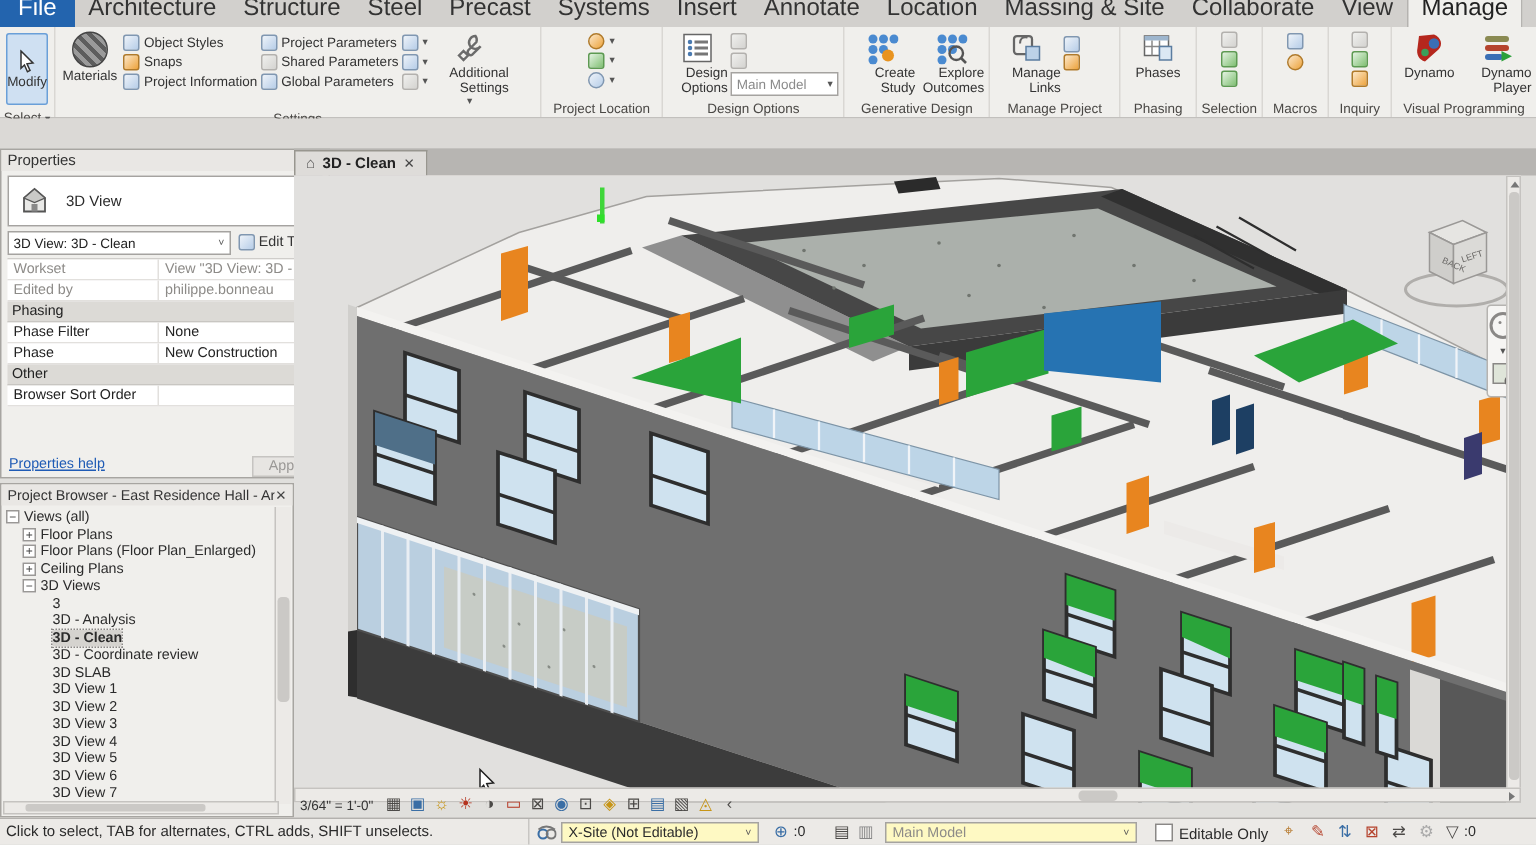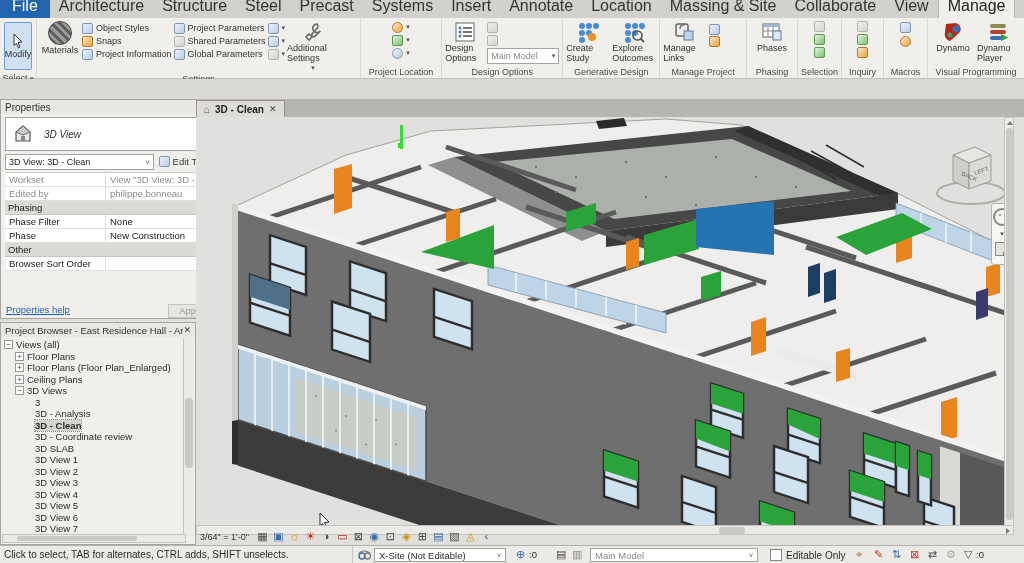--- a/index.html
+++ b/index.html
@@ -11,37 +11,37 @@
   .tabbar{left:0;top:0;width:1024px;height:18px;background:#d2d0cd;display:flex;align-items:flex-end;}
   .rtab{padding:2px 9px 3px 9px;font-size:16px;color:#333;cursor:default;white-space:nowrap;}
   .rtab.file{background:#2364ae;color:#fff;padding:2px 12px 3px 12px;}
   .rtab.active{background:#f0efec;border:1px solid #b5b3b0;border-bottom:none;color:#222;}
   .ribbon-toggle{margin-left:6px;color:#555;font-size:9px;padding-bottom:3px;}
   
   .ribbon{left:0;top:18px;width:1024px;height:60px;background:#f0efec;border-bottom:1px solid #c2c0bd;display:flex;}
   .rpanel{display:flex;flex-direction:column;border-right:1px solid #d9d7d3;height:60px;}
   .rpanel .pcontent{flex:1;display:flex;align-items:flex-start;padding:2px 3px 0 3px;gap:2px;}
   .rpanel .plabel{font-size:9px;color:#4a4845;text-align:center;height:12px;line-height:12px;white-space:nowrap;}
-  .bigbtn{display:flex;flex-direction:column;align-items:center;width:44px;font-size:9px;line-height:9.5px;text-align:left;color:#333;padding-top:1px;}
+  .bigbtn{display:flex;flex-direction:column;align-items:center;width:44px;font-size:9px;line-height:9.5px;text-align:right;color:#333;padding-top:1px;}
   .bigbtn .bicon{width:22px;height:22px;margin-bottom:1px;position:relative;}
   .smallcol{display:flex;flex-direction:column;gap:1px;padding-top:2px;}
   .sbtn{display:flex;align-items:center;gap:3px;font-size:9px;color:#333;height:12px;white-space:nowrap;}
   .mi{width:11px;height:11px;display:inline-block;background:linear-gradient(135deg,#eef3f9,#b6cde8);border:1px solid #8097b1;border-radius:2px;box-sizing:border-box;flex:none;position:relative;}
   .mi.or{background:linear-gradient(135deg,#fce7c8,#eda33c);border-color:#b07a2a;}
   .mi.gy{background:linear-gradient(135deg,#f0f0ee,#d4d3d0);border-color:#b3b1ae;}
   .mi.gn{background:linear-gradient(135deg,#e4f3e2,#7fbf72);border-color:#5d9a52;}
   .mi.rx::after{content:"✕";position:absolute;right:-2px;bottom:-3px;font-size:7px;color:#c62b1c;font-weight:bold;}
   .dd{font-size:7px;color:#555;}
   .modifybtn{width:30px;height:46px;margin:2px;border:1px solid #6a9fd8;background:#cfe0f2;border-radius:2px;display:flex;flex-direction:column;align-items:center;justify-content:center;font-size:9px;color:#333;}
   .combo{background:#fff;border:1px solid #a5a3a0;font-size:9px;color:#8a8a8a;display:flex;align-items:center;justify-content:space-between;padding:0 3px;height:14px;}
   
   .lpanel{background:#f0efec;border:1px solid #a7a5a1;box-sizing:border-box;}
   .phead{height:14px;display:flex;align-items:center;justify-content:space-between;padding:0 4px;font-size:10px;color:#333;background:#e9e7e4;}
   .closex{font-size:9px;color:#444;}
-  .typesel{margin:3px 4px;background:#fff;border:1px solid #a5a3a0;height:32px;display:flex;align-items:center;gap:8px;padding:0 4px;font-style:italic;}
+  .typesel{margin:3px 4px;background:#fff;border:1px solid #a5a3a0;height:32px;display:flex;align-items:center;gap:8px;padding:0 4px;}
   .selrow{display:flex;margin:0 4px 2px 4px;gap:2px;}
   .propgrid{margin:0 10px 0 4px;border-top:1px solid #cfcdca;font-size:9.5px;}
   .prow{display:flex;height:13px;line-height:13px;border-bottom:1px solid #e2e0dd;background:#fff;}
   .prow .pl{width:96px;padding-left:4px;border-right:1px solid #e2e0dd;color:#222;white-space:nowrap;overflow:hidden;}
   .prow .pv{flex:1;padding-left:4px;color:#222;white-space:nowrap;overflow:hidden;}
   .prow .pv.gray{color:#8d8b88;}
   .pgroup{height:13px;line-height:13px;background:#dcdad6;color:#222;padding-left:3px;font-size:9.5px;display:flex;justify-content:space-between;padding-right:4px;border-bottom:1px solid #c8c6c2;}
   .vsb{position:absolute;width:10px;background:#eceae7;border-left:1px solid #c5c3c0;}
   .vthumb{position:absolute;left:1px;width:8px;background:#cbc9c6;border-radius:3px;}
   .tri{width:0;height:0;position:absolute;}
@@ -63,21 +63,21 @@
   
   .sbtrack{background:#eceae7;border:1px solid #c5c3c0;box-sizing:border-box;}
   
   .navbar{left:991px;top:203px;width:22px;height:62px;background:#f6f5f3;border:1px solid #b5b3b0;border-radius:3px;display:flex;flex-direction:column;align-items:center;gap:4px;padding-top:4px;box-sizing:border-box;}
   .wheel{width:14px;height:14px;border:2px solid #8a8886;border-radius:50%;position:relative;}
   .wheel::after{content:"";position:absolute;left:4px;top:4px;width:2px;height:2px;background:#8a8886;border-radius:50%;}
   .zoomic{width:12px;height:12px;border:1px solid #8a8886;background:#dfe5d9;position:relative;}
   .zoomic::after{content:"";position:absolute;right:-3px;bottom:-3px;width:6px;height:6px;border:1.5px solid #6a6866;border-radius:50%;}
   
   .statusbar{left:0;top:545px;width:1024px;height:18px;background:#eceae7;border-top:1px solid #b3b1ae;font-size:10px;color:#2b2b2b;}
-  .scombo{position:absolute;height:14px;top:2px;background:#ffffff;border:1px solid #a5a3a0;display:flex;align-items:center;justify-content:space-between;font-size:9.5px;padding:0 4px;box-sizing:border-box;gap:23px;}
+  .scombo{position:absolute;height:14px;top:2px;background:#fef9c3;border:1px solid #a5a3a0;display:flex;align-items:center;justify-content:space-between;font-size:9.5px;padding:0 4px;box-sizing:border-box;gap:23px;}
   .sicon{position:absolute;top:2px;font-size:11px;color:#4c4a48;}
   .chk{width:10px;height:10px;border:1px solid #8a8886;background:#fff;display:inline-block;vertical-align:-2px;margin-right:4px;}
   .seg{position:absolute;top:0;height:18px;border-left:1px solid #c8c6c3;}
 </style>
 </head>
 <body>
 
 <div class="abs tabbar">
   <div class="rtab file">File</div>
   <div class="rtab">Architecture</div>
@@ -299,35 +299,35 @@
 
   <div class="rpanel" style="width:46px">
     <div class="pcontent" style="flex-direction:column;align-items:center;gap:2px;padding-top:3px">
       <span class="mi gy"></span>
       <span class="mi gn"></span>
       <span class="mi gn"></span>
     </div>
     <div class="plabel">Selection</div>
   </div>
 
+  <div class="rpanel" style="width:46px">
+    <div class="pcontent" style="flex-direction:column;align-items:center;gap:3px;padding-top:4px">
+      <span class="mi"></span>
+      <span class="mi or" style="border-radius:50%"></span>
+    </div>
+    <div class="plabel">Macros</div>
+  </div>
+
   <div class="rpanel" style="width:44px">
     <div class="pcontent" style="flex-direction:column;align-items:center;gap:2px;padding-top:3px">
       <span class="mi gy"></span>
       <span class="mi gn"></span>
       <span class="mi or"></span>
     </div>
     <div class="plabel">Inquiry</div>
-  </div>
-
-  <div class="rpanel" style="width:46px">
-    <div class="pcontent" style="flex-direction:column;align-items:center;gap:3px;padding-top:4px">
-      <span class="mi"></span>
-      <span class="mi or" style="border-radius:50%"></span>
-    </div>
-    <div class="plabel">Macros</div>
   </div>
 
   <div class="rpanel" style="width:96px;border-right:none">
     <div class="pcontent" style="justify-content:center">
       <div class="bigbtn">
         <span class="bicon">
           <svg width="22" height="22" viewBox="0 0 22 22">
               <path d="M4 3 L14 2 C19 4 20 9 17 12 L8 20 C4 19 2 15 3 11 Z" fill="#b5271d"></path>
               <circle cx="14" cy="8" r="3.5" fill="#3a6fb5"></circle>
               <circle cx="8" cy="14" r="2.5" fill="#3aa05a"></circle>

